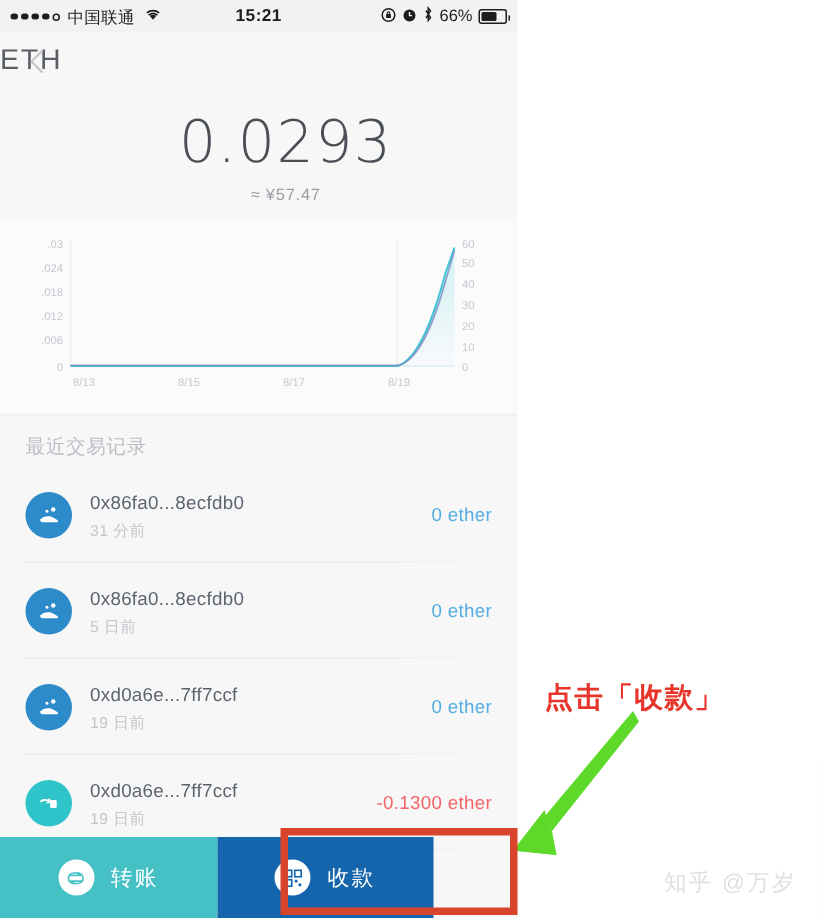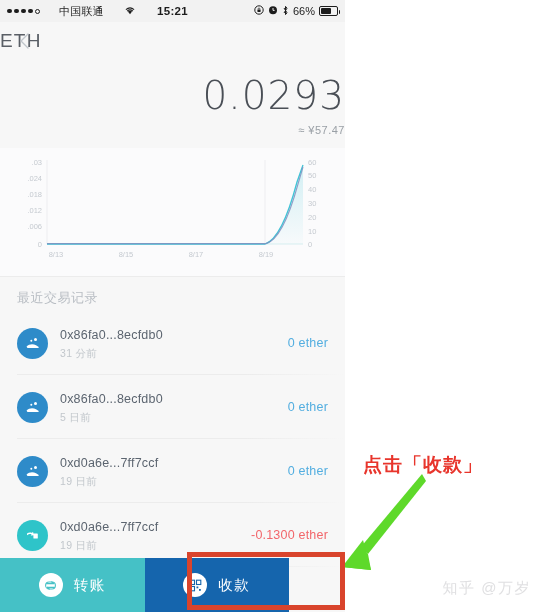--- a/index.html
+++ b/index.html
@@ -13,21 +13,21 @@
   #phone{
     position:absolute;left:0;top:0;width:345px;height:612px;
     background:#f7f7f7;overflow:hidden;
   }
   
   .statusbar{
     height:22px;background:#f2f2f2;display:flex;align-items:center;
     font-size:11px;color:#1d1d1d;padding:0 7px;box-sizing:border-box;
     position:relative;
   }
-  .sb-left{display:flex;align-items:center;gap:17px;justify-content:flex-end;}
+  .sb-left{display:flex;align-items:center;gap:3px;justify-content:flex-end;}
   .dots{display:flex;align-items:center;gap:2.5px;}
   .dot{width:4.5px;height:4.5px;border-radius:50%;background:#1d1d1d;}
   .dot.hollow{background:transparent;border:1px solid #1d1d1d;width:3px;height:3px;}
   .carrier{font-size:11px;letter-spacing:.2px;margin-left:2px;}
   .wifi{margin-left:3px;display:inline-block;}
   .sb-time{
     position:absolute;left:0;right:0;text-align:center;
     font-size:11.5px;font-weight:bold;letter-spacing:.3px;
   }
   .sb-right{margin-left:auto;display:flex;align-items:center;gap:4px;font-size:11px;}
@@ -46,21 +46,21 @@
     position:relative;
   }
   .back-btn{
     position:absolute;left:14px;top:50%;transform:translateY(-50%);
     width:22px;height:22px;cursor:pointer;
   }
   .nav-title{
     width:100%;text-align:left;font-size:19px;color:#5a5f66;letter-spacing:1.2px;
   }
   
-  .balance-wrap{background:#f7f7f7;text-align:right;padding-top:16px;padding-bottom:8px;margin-left:36px;}
+  .balance-wrap{background:#f7f7f7;text-align:center;padding-top:16px;padding-bottom:8px;margin-left:36px;}
   .balance{
     font-size:39px;color:#4a4f56;font-weight:300;letter-spacing:1px;line-height:1;
     font-family:"DejaVu Sans",sans-serif;
   }
   .fiat{font-size:11px;color:#9aa0a6;margin-top:9px;letter-spacing:.5px;}
   
   .chart-card{
     background:#fbfbfc;margin:4px 0 0 0;padding:6px 0 4px 0;position:relative;
     border-bottom:1px solid #ececec;
   }

